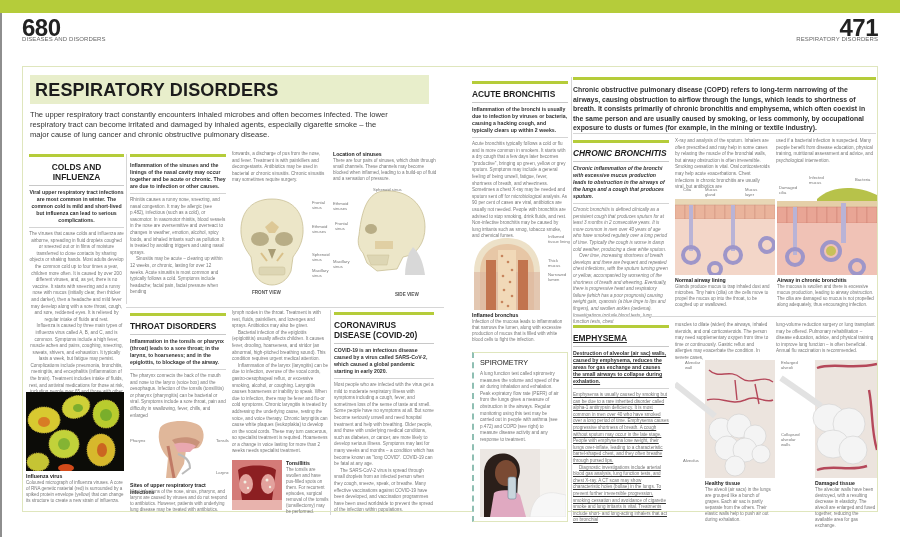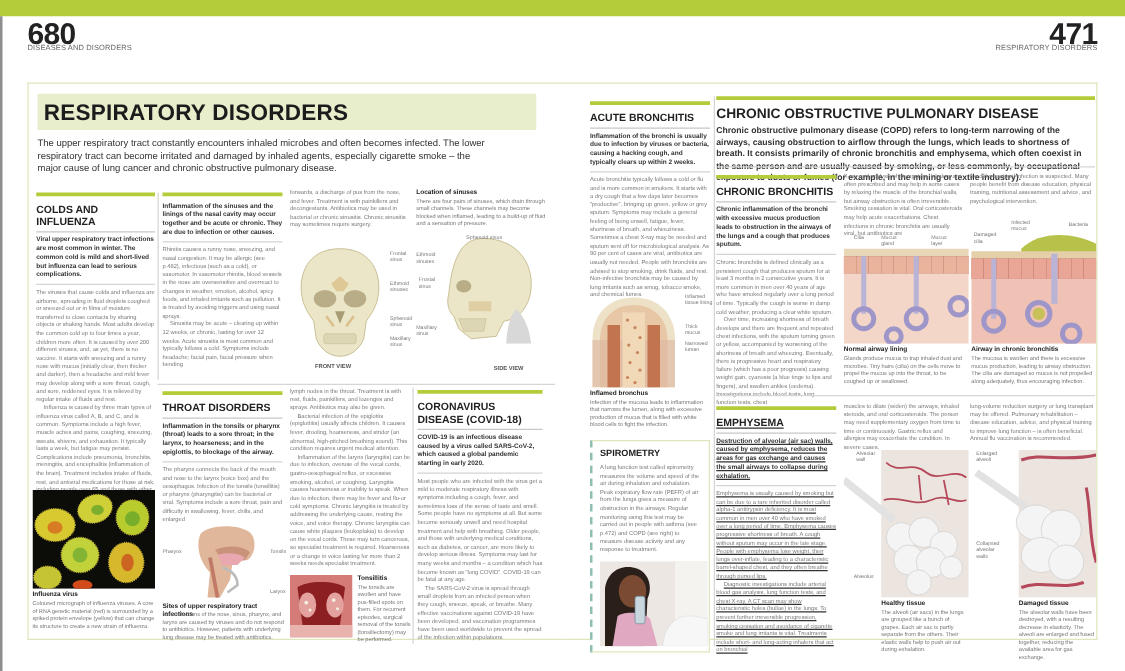--- a/index.html
+++ b/index.html
@@ -35,21 +35,21 @@
   .lbl { position: absolute; font-size: 4.2px; line-height: 5px; color: #777; }
   .view-lbl { position: absolute; font-size: 4.6px; font-weight: bold; color: #555; }
 
   .vline { position: absolute; width: 1px; background: #d6d6d6; }
   .hline { position: absolute; height: 1px; background: #d6d6d6; }
 
   .cop-title { font-size: 11px; font-weight: bold; color: #222; line-height: 13px; }
   .cop-lead { font-size: 6.9px; font-weight: bold; color: #333; line-height: 9.5px; }
 
   .spiro { position: absolute; left: 472px; top: 352px; width: 96px; height: 170px; border: 1px solid #dfe6bd; border-left: 2px dashed #8fbfb3; background: #ffffff; padding: 5px 5px 0 6px; }
-  .spiro h3 { font-size: 7.3px; font-weight: bold; color: #222; margin-bottom: 4px; }
+  .spiro h3 { font-size: 7.3px; font-weight: normal; color: #222; margin-bottom: 4px; }
 
   svg { display: block; }
 </style>
 </head>
 <body>
 
 <div class="topbar"></div>
 <div class="leftedge"></div>
 
 <div class="pagenum left">680</div>
@@ -58,21 +58,21 @@
 <div class="pagesec right">RESPIRATORY DISORDERS</div>
 
 <div class="panel left"></div>
 <div class="panel right"></div>
 
 <div class="titlebox">
   <h1>RESPIRATORY DISORDERS</h1>
 </div>
 <div class="intro">The upper respiratory tract constantly encounters inhaled microbes and often becomes infected. The lower respiratory tract can become irritated and damaged by inhaled agents, especially cigarette smoke – the major cause of lung cancer and chronic obstructive pulmonary disease.</div>
 
-<div class="col" style="left:29px; top:154px; width:95px;">
+<div class="col" style="left:29px; top:154px; width:95px;text-align:center;">
   <div class="gbar"></div>
   <div class="sec-title">COLDS AND INFLUENZA</div>
   <div class="lead">Viral upper respiratory tract infections are most common in winter. The common cold is mild and short-lived but influenza can lead to serious complications.</div>
   <div class="body">
     <p>The viruses that cause colds and influenza are airborne, spreading in fluid droplets coughed or sneezed out or in films of moisture transferred to close contacts by sharing objects or shaking hands. Most adults develop the common cold up to four times a year, children more often. It is caused by over 200 different viruses, and, as yet, there is no vaccine. It starts with sneezing and a runny nose with mucus (initially clear, then thicker and darker), then a headache and mild fever may develop along with a sore throat, cough, and sore, reddened eyes. It is relieved by regular intake of fluids and rest.</p>
     <p>Influenza is caused by three main types of influenza virus called A, B, and C, and is common. Symptoms include a high fever, muscle aches and pains, coughing, sneezing, sweats, shivers, and exhaustion. It typically lasts a week, but fatigue may persist. Complications include pneumonia, bronchitis, meningitis, and encephalitis (inflammation of the brain). Treatment includes intake of fluids, rest, and antiviral medications for those at risk, including people over 65 and those with other health issues. Strains of flu virus normally restricted to animals may rarely spread to humans; a recent example is bird flu.</p>
   </div>
 </div>
 <div class="col" style="left:26px; top:392px; width:98px;">
   <svg width="98" height="79" viewBox="0 0 98 79">
@@ -185,21 +185,21 @@
   <div style="position:absolute; left:54px; top:0; width:44px;">
     <div class="cap-title">Tonsillitis</div>
     <div class="cap-text">The tonsils are swollen and have pus-filled spots on them. For recurrent episodes, surgical removal of the tonsils (tonsillectomy) may be performed.</div>
   </div>
 </div>
 
 <div class="vline" style="left:330px; top:310px; height:205px;"></div>
 
 <div class="col" style="left:334px; top:312px; width:100px;">
   <div class="gbar"></div>
-  <div class="sec-title">CORONAVIRUS DISEASE (COVID-18)</div>
+  <div class="sec-title">CORONAVIRUS DISEASE (COVID-20)</div>
   <div class="lead">COVID-19 is an infectious disease caused by a virus called SARS-CoV-2, which caused a global pandemic starting in early 2020.</div>
   <div class="body">
     <p>Most people who are infected with the virus get a mild to moderate respiratory illness with symptoms including a cough, fever, and sometimes loss of the sense of taste and smell. Some people have no symptoms at all. But some become seriously unwell and need hospital treatment and help with breathing. Older people, and those with underlying medical conditions, such as diabetes, or cancer, are more likely to develop serious illness. Symptoms may last for many weeks and months – a condition which has become known as "long COVID". COVID-19 can be fatal at any age.</p>
     <p>The SARS-CoV-2 virus is spread through small droplets from an infected person when they cough, sneeze, speak, or breathe. Many effective vaccinations against COVID-19 have been developed, and vaccination programmes have been used worldwide to prevent the spread of the infection within populations.</p>
   </div>
 </div>
 
 <div class="col" style="left:472px; top:81px; width:96px;">
   <div class="gbar"></div>
   <div class="sec-title">ACUTE BRONCHITIS</div>
@@ -244,26 +244,25 @@
     <path d="M14 44 C18 40 34 40 40 46 L46 68 L10 68 Z" fill="#e0a9c1"></path>
     <rect x="28" y="28" width="8" height="22" rx="2" fill="#c9d6dd" stroke="#6e8a9b" stroke-width="0.6"></rect>
     <path d="M50 68 C52 50 62 42 76 44 L86 46 L86 68 Z" fill="#f7f7f7" stroke="#ddd" stroke-width="0.5"></path>
   </svg>
 </div>
 
 <div class="vline" style="left:571px; top:77px; height:440px;"></div>
 
 <div class="col" style="left:573px; top:77px; width:303px;">
   <div class="gbar"></div>
-  <div class="cop-title" style="margin-top:4px;">CHRONIC OBSTRUCTIVE PULMONARY DISEASE</div>
   <div class="cop-lead" style="margin-top:2px;">Chronic obstructive pulmonary disease (COPD) refers to long-term narrowing of the airways, causing obstruction to airflow through the lungs, which leads to shortness of breath. It consists primarily of chronic bronchitis and emphysema, which often coexist in the same person and are usually caused by smoking, or less commonly, by occupational exposure to dusts or fumes (for example, in the mining or textile industry).</div>
 </div>
 <div class="hline" style="left:573px; top:133px; width:303px;"></div>
 
-<div class="col" style="left:573px; top:140px; width:96px;">
+<div class="col" style="left:573px; top:140px; width:96px;font-style:italic;">
   <div class="gbar"></div>
   <div class="sec-title">CHRONIC BRONCHITIS</div>
   <div class="lead">Chronic inflammation of the bronchi with excessive mucus production leads to obstruction in the airways of the lungs and a cough that produces sputum.</div>
   <div class="body">
     <p>Chronic bronchitis is defined clinically as a persistent cough that produces sputum for at least 3 months in 2 consecutive years. It is more common in men over 40 years of age who have smoked regularly over a long period of time. Typically the cough is worse in damp cold weather, producing a clear white sputum.</p>
     <p>Over time, increasing shortness of breath develops and there are frequent and repeated chest infections, with the sputum turning green or yellow, accompanied by worsening of the shortness of breath and wheezing. Eventually, there is progressive heart and respiratory failure (which has a poor prognosis) causing weight gain, cyanosis (a blue tinge to lips and fingers), and swollen ankles (oedema). Investigations include blood tests, lung function tests, chest</p>
   </div>
 </div>
 <div class="col body" style="left:675px; top:138px; width:95px;">X-ray and analysis of the sputum. Inhalers are often prescribed and may help in some cases by relaxing the muscle of the bronchial walls, but airway obstruction is often irreversible. Smoking cessation is vital. Oral corticosteroids may help acute exacerbations. Chest infections in chronic bronchitis are usually viral, but antibiotics are</div>
 <div class="col body" style="left:776px; top:138px; width:100px;">used if a bacterial infection is suspected. Many people benefit from disease education, physical training, nutritional assessment and advice, and psychological intervention.</div>

